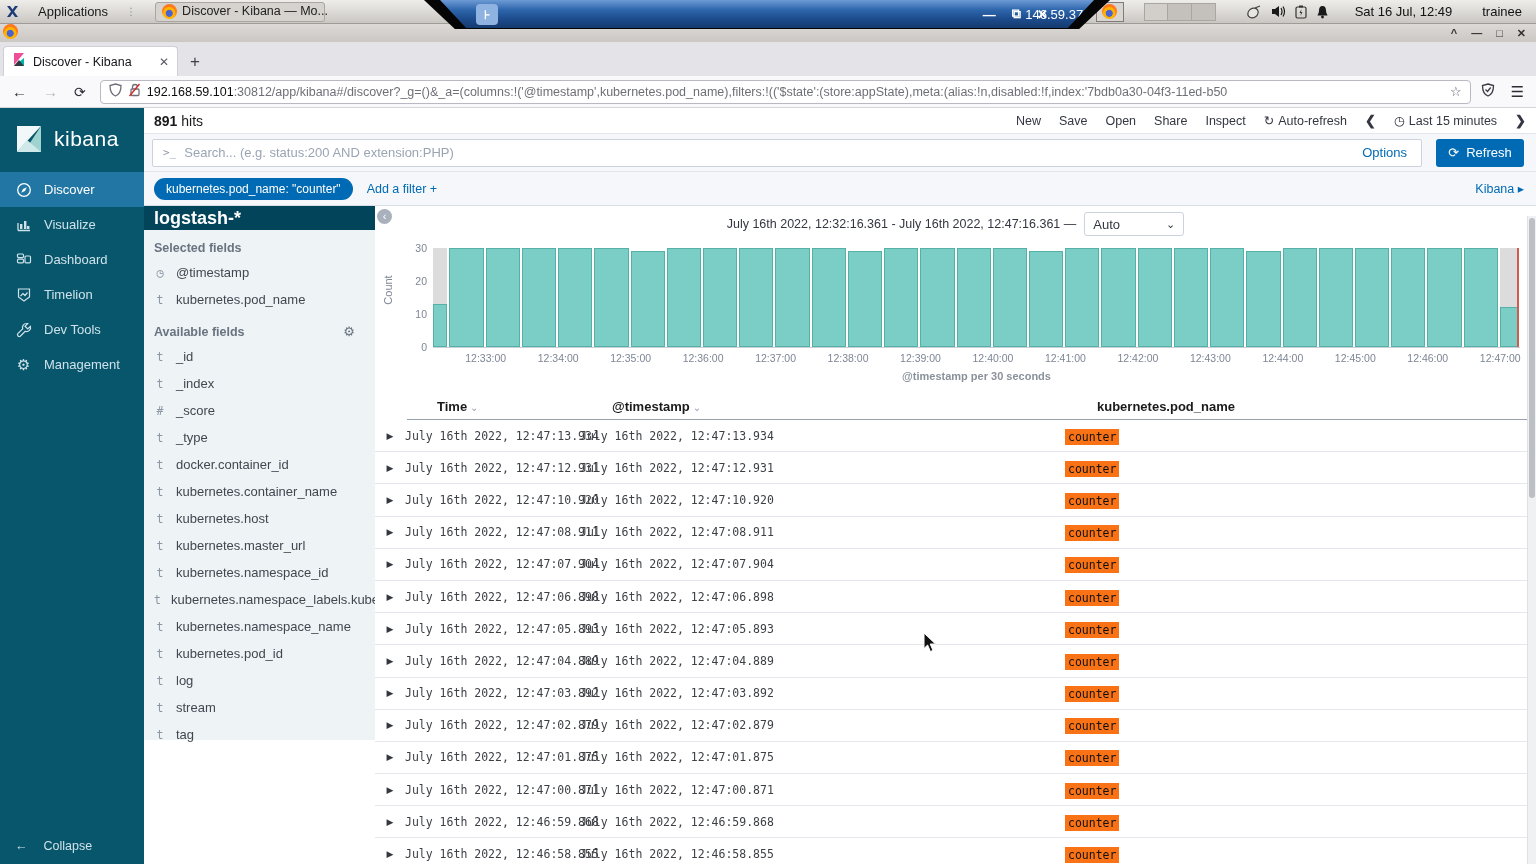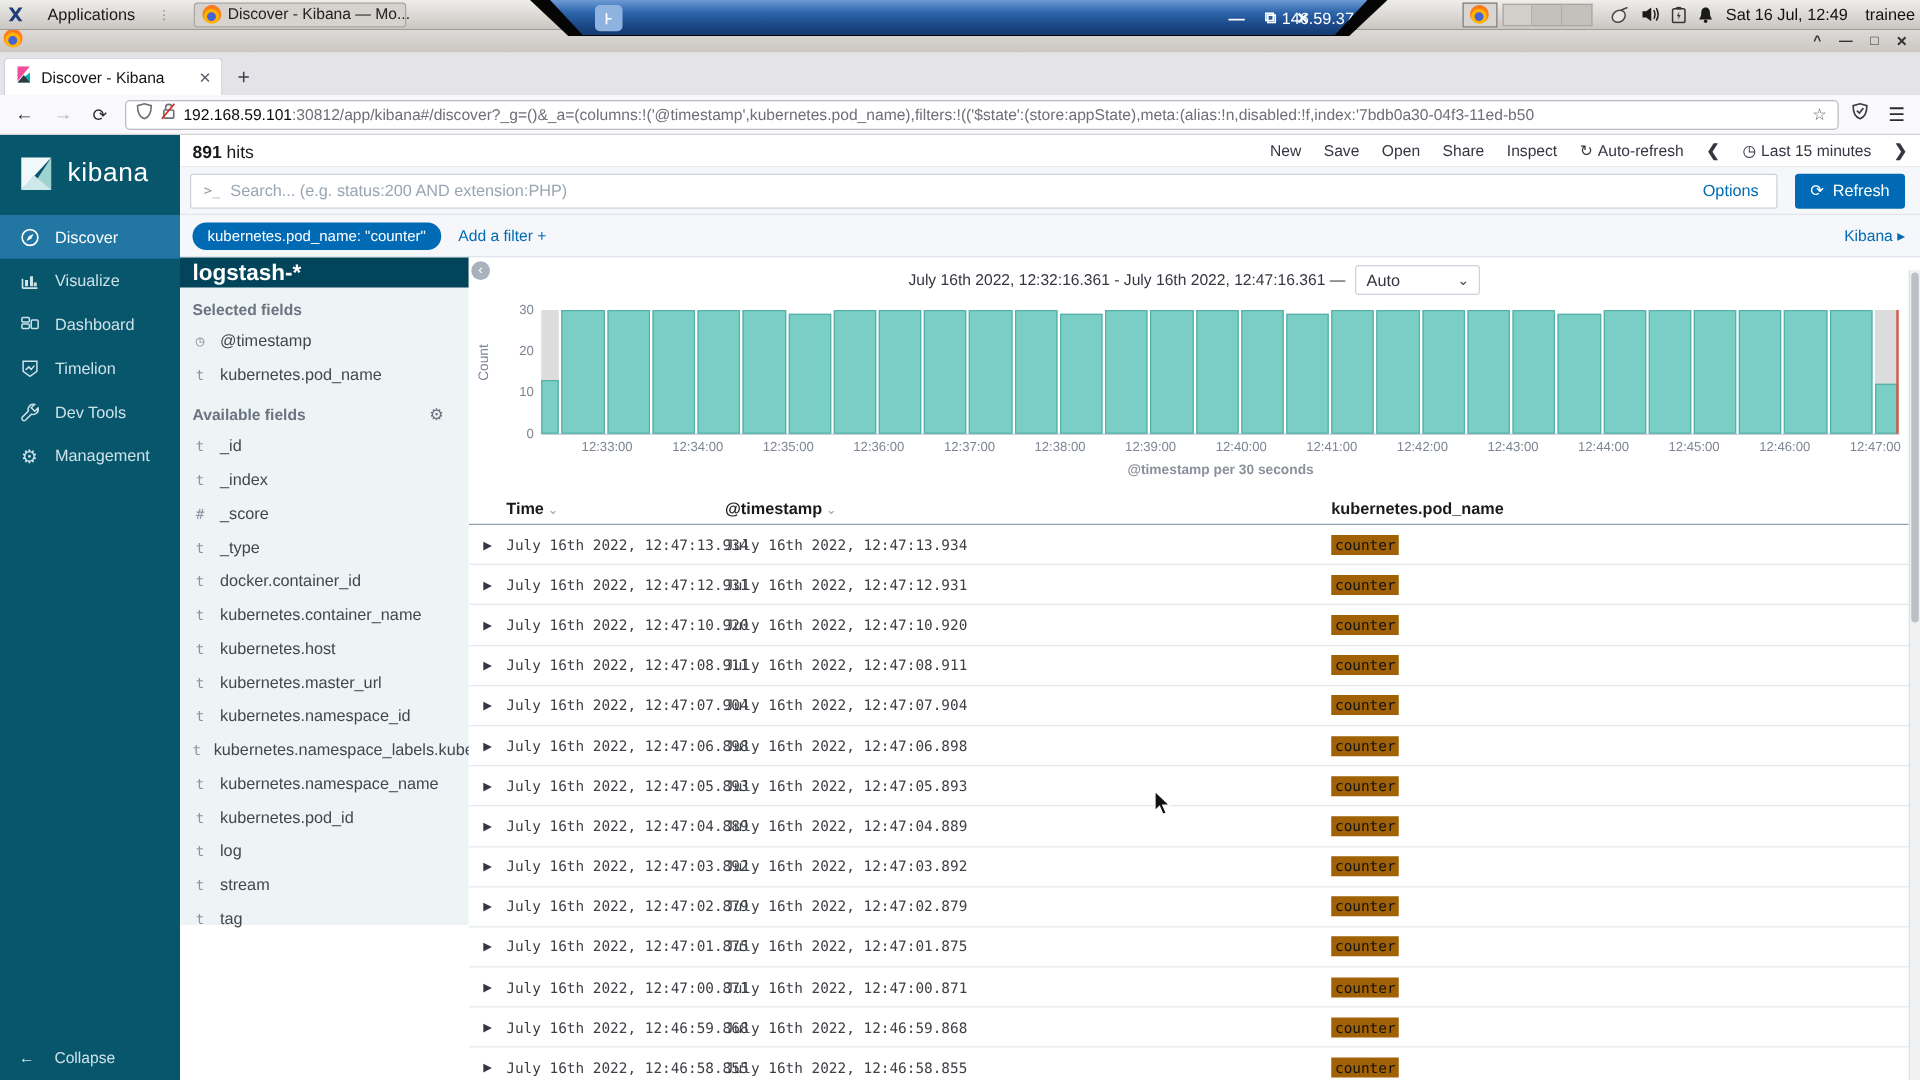--- a/index.html
+++ b/index.html
@@ -10,21 +10,21 @@
   #panel { position:absolute; left:0; top:0; width:1536px; height:24px;
     background:linear-gradient(#efedea,#cac7c3); border-bottom:1px solid #9f9c98;
     display:flex; align-items:center; font-size:13px; color:#1a1a1a; z-index:40; }
   .panel-left { display:flex; align-items:center; gap:18px; padding-left:5px; }
   .apps-icon { width:15px; height:15px; display:inline-block; }
   .grip { color:#8f8c88; font-size:10px; letter-spacing:1px; }
   .task-btn { display:flex; align-items:center; gap:5px; background:#d6d3cf; border:1px solid #a9a6a2;
     border-radius:3px; padding:1px 8px 2px 6px; font-size:12.5px; color:#222; max-width:170px; white-space:nowrap; }
   .ff-icon { width:15px; height:15px; border-radius:50%; display:inline-block; flex:0 0 auto;
     background:radial-gradient(circle at 48% 62%, #4a63d4 0 26%, #ffb300 32% 48%, #ff7a18 55% 72%, #e8383f 80%); }
-  .panel-right { margin-left:auto; display:flex; align-items:center; gap:4px; padding-right:4px; }
+  .panel-right { margin-left:auto; display:flex; align-items:center; gap:20px; padding-right:14px; }
   .ff-launcher { width:28px; height:20px; border:1px solid #7f7c78; background:#d9d6d2; display:flex; align-items:center; justify-content:center; }
   .wss { display:flex; height:18px; }
   .wss span { width:24px; border:1px solid #a9a6a2; border-left:none; background:#c4c1bd; }
   .wss span:first-child { border-left:1px solid #a9a6a2; background:#d2cfcb; }
   .tray { display:flex; align-items:center; gap:9px; margin-left:10px; }
   .tray svg { display:block; }
   .clock-text { font-size:13px; color:#111; margin-left:6px; }
   .user-text { font-size:13px; color:#111; margin-left:10px; }
 
   
@@ -137,26 +137,26 @@
   .bucket .backdrop { position:absolute; left:0; right:2px; bottom:0; top:0; background:#dcdcdc; }
   .bucket .fill { position:absolute; left:0; right:2px; bottom:0; background:#7bcec6; border:1px solid #55b0a7; }
   .now-marker { position:absolute; right:1px; top:0; bottom:0; width:2px; background:#cf5c4c; }
   #xlabels { position:absolute; left:58px; right:16px; bottom:14px; height:14px; }
   .xlabel { position:absolute; transform:translateX(-50%); font-size:10.5px; color:#7d8694; white-space:nowrap; }
   .chart-caption { position:absolute; left:58px; right:16px; bottom:-2px; text-align:center; font-size:11px; color:#8a919b; font-weight:bold; }
 
   
   #ktable { margin-top:14px; }
   .trow { display:grid; grid-template-columns:30px 175px 485px 1fr; align-items:center; }
-  .thead { height:26px; border-bottom:1px solid #98a2ad; font-size:13px; font-weight:bold; color:#1a1a1a; }
+  .thead { height:26px; border-bottom:1px solid #98a2ad; font-size:13px; font-weight:bold; color:#1a1a1a;margin-left:32px; }
   .th-caret { color:#98a2b3; font-size:10px; margin-left:3px; font-weight:normal; }
   .tbody-row { height:32.2px; border-bottom:1px solid #e4e7eb; }
   .row-caret { text-align:center; color:#343741; font-size:9px; }
   .cell-mono { font-family:"DejaVu Sans Mono", monospace; font-size:11.5px; color:#3c3f44; white-space:nowrap; }
-  .mark { background:#a16207; color:#111; padding:1px 3px; font-family:"DejaVu Sans Mono", monospace; font-size:11.5px; display:inline-block; }
+  .mark { background:#f97316; color:#111; padding:1px 3px; font-family:"DejaVu Sans Mono", monospace; font-size:11.5px; display:inline-block; }
 
   
   #scrollbar { position:absolute; right:0; top:108px; bottom:0; width:9px; background:#f0f1f3; border-left:1px solid #e0e0e3; z-index:20; }
   #scroll-thumb { position:absolute; left:1px; right:1px; top:2px; height:280px; background:#bcc0c5; border-radius:4px; }
 
   
   #cursor { position:absolute; left:923px; top:632px; z-index:200; }
 </style>
 </head>
 <body>

